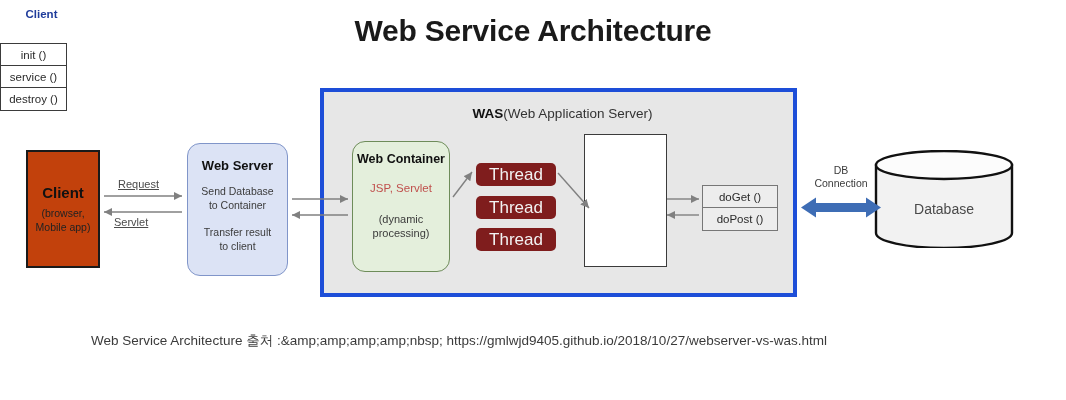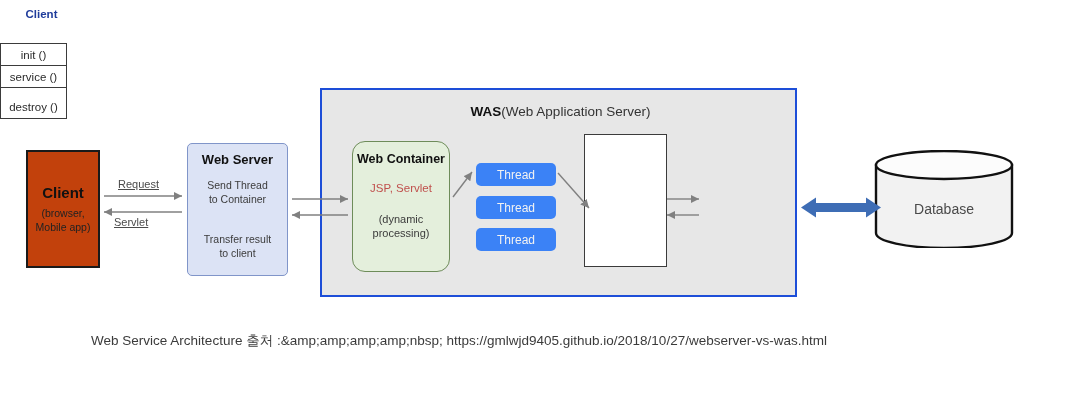--- a/index.html
+++ b/index.html
@@ -71,48 +71,48 @@
   #label-request { left: 118px; top: 178px; }
   #label-response { left: 114px; top: 216px; }
 
   
   #web-server-box {
     position: absolute;
     left: 187px; top: 143px;
     width: 101px; height: 133px;
     background: #DCE3F5;
     border: 1.6px solid #8095C9;
-    border-radius: 5px;
+    border-radius: 13px;
     box-sizing: border-box;
     display: flex;
     flex-direction: column;
     align-items: center;
-    padding-top: 8px;
+    padding-top: 14px;
   }
   #web-server-box .ttl {
     font-size: 13px;
     font-weight: 700;
     color: #111;
     margin-bottom: 12px;
   }
   #web-server-box .ln {
     font-size: 10.5px;
     color: #3b3b3b;
     text-align: center;
     line-height: 1.3;
   }
-  #web-server-box .ln.gap { margin-top: 27px; }
+  #web-server-box .ln.gap { margin-top: 14px; }
 
   
   #was-box {
     position: absolute;
     left: 320px; top: 88px;
     width: 477px; height: 209px;
     background: #E7E7E7;
-    border: 2px solid #1d4ed8;
+    border: 4px solid #1d4ed8;
     box-sizing: border-box;
   }
   #was-title {
     position: absolute;
     left: 0; top: 14px;
     width: 477px;
     text-align: center;
     font-size: 13.5px;
     color: #333;
   }
@@ -148,24 +148,24 @@
     color: #3b3b3b;
     text-align: center;
     line-height: 1.3;
   }
 
   
   .thread-box {
     position: absolute;
     left: 476px;
     width: 80px; height: 23px;
-    background: #3b82f6;
+    background: #7f1d1d;
     border-radius: 5px;
     color: #f2f2f2;
-    font-size: 12px;
+    font-size: 17px;
     display: flex;
     align-items: center;
     justify-content: center;
   }
   #thread-0 { top: 163px; }
   #thread-1 { top: 196px; }
   #thread-2 { top: 228px; }
 
   
   #servlet-box {
@@ -196,21 +196,21 @@
   #servlet-methods .row {
     height: 22px;
     display: flex;
     align-items: center;
     justify-content: center;
     font-size: 11.5px;
     color: #2b2b2b;
     border-bottom: 1.3px solid #3b3b3b;
     box-sizing: border-box;
   }
-  #servlet-methods .row:last-child { border-bottom: none; margin-top: 8px; }
+  #servlet-methods .row:last-child { border-bottom: none; }
 
   
   #dogetpost-box {
     position: absolute;
     left: 702px; top: 185px;
     width: 76px;
     border: 1.6px solid #777;
     background: #EDEDED;
     box-sizing: border-box;
   }
@@ -267,35 +267,36 @@
     left: 0; top: 0;
     width: 1066px; height: 400px;
     pointer-events: none;
   }
 </style>
 </head>
 <body>
 
 <div class="canvas">
 
+  <div id="page-title">Web Service Architecture</div>
 
   <div id="client-box">
     <div class="ttl">Client</div>
     <div class="sub">
       <div>(browser,</div>
       <div>Mobile app)</div>
     </div>
   </div>
 
   <div class="conn-label" id="label-request">Request</div>
   <div class="conn-label" id="label-response">Servlet</div>
 
   <div id="web-server-box">
     <div class="ttl">Web Server</div>
-    <div class="ln">Send Thread</div>
+    <div class="ln">Send Database</div>
     <div class="ln">to Container</div>
     <div class="ln gap">Transfer result</div>
     <div class="ln">to client</div>
   </div>
 
   <div id="was-box">
     <div id="was-title">
       <span class="b">WAS</span><span>(Web Application Server)</span>
     </div>
   </div>
@@ -314,21 +315,29 @@
   <div class="thread-box" id="thread-2">Thread</div>
 
   <div id="servlet-box"></div>
   <div id="servlet-title">Client</div>
   <div id="servlet-methods">
     <div class="row">init ()</div>
     <div class="row">service ()</div>
     <div class="row">destroy ()</div>
   </div>
 
-
+  <div id="dogetpost-box">
+    <div class="row">doGet ()</div>
+    <div class="row">doPost ()</div>
+  </div>
+
+  <div id="db-conn-label">
+    <div>DB</div>
+    <div>Connection</div>
+  </div>
 
   <div id="database-box">
     <svg width="140" height="98" viewBox="0 0 140 98">
       <path d="M2,15 L2,83 A68,15 0 0 0 138,83 L138,15 Z" fill="#F2F2F2" stroke="#111111" stroke-width="2.4"></path>
       <ellipse cx="70" cy="15" rx="68" ry="14" fill="#FCFCFC" stroke="#111111" stroke-width="2.4"></ellipse>
     </svg>
   </div>
   <div id="database-label">Database</div>
 
   <svg class="overlay">

